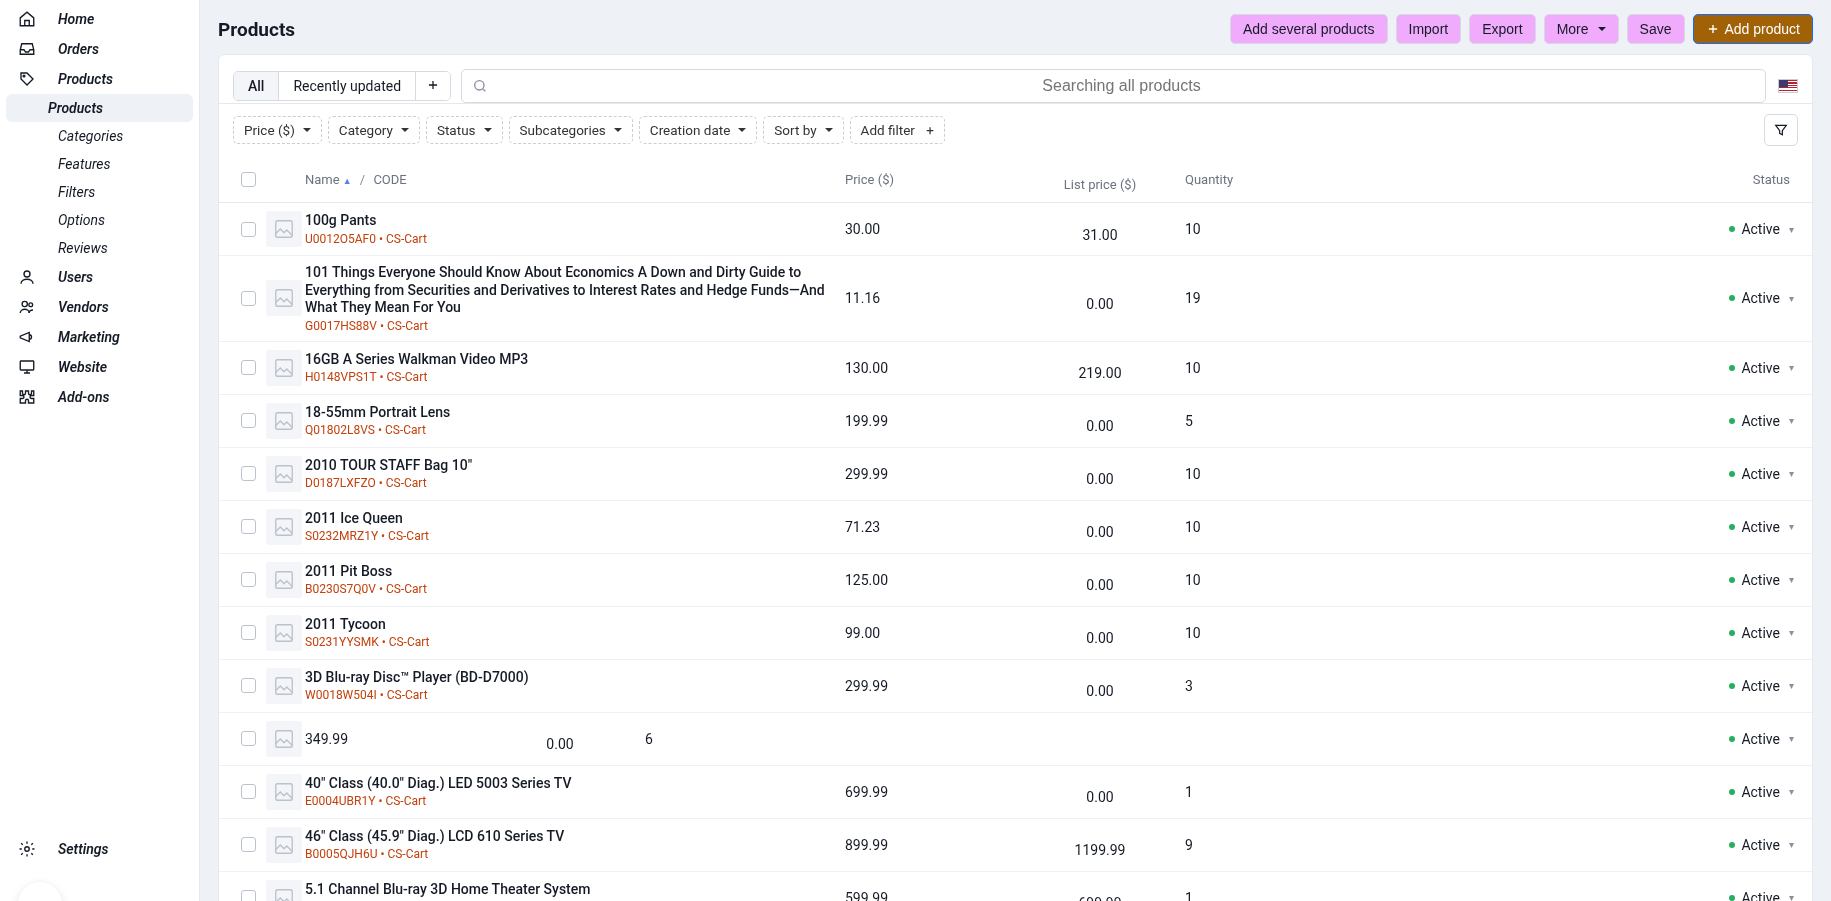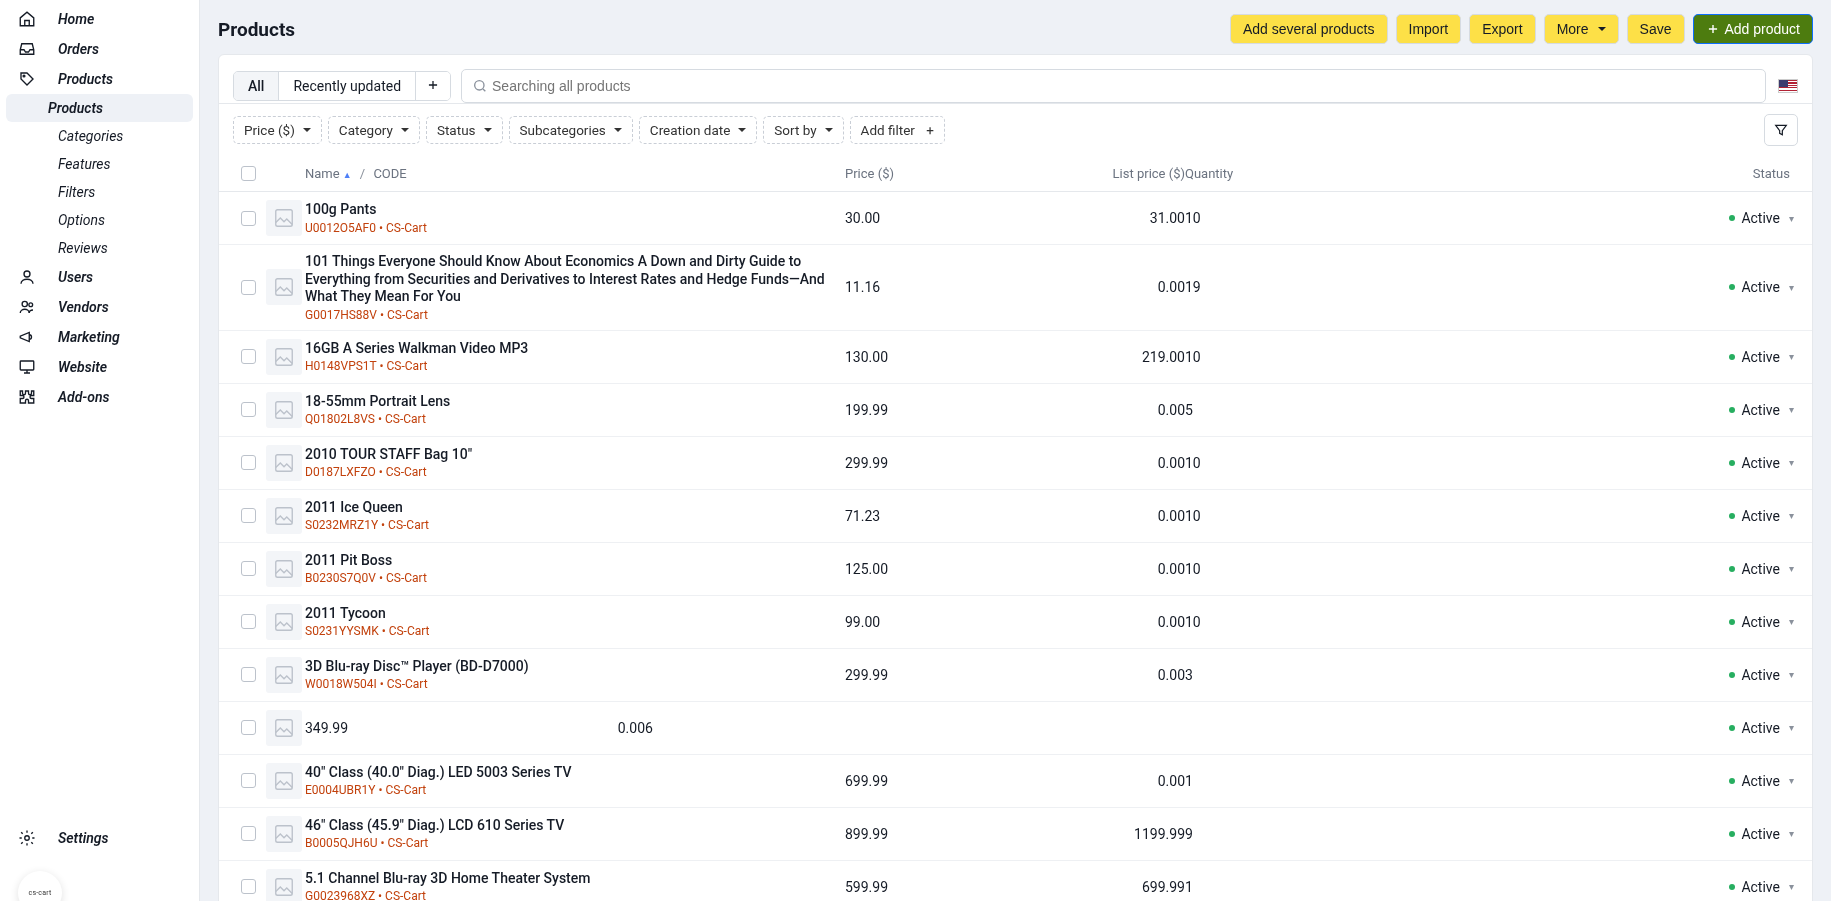--- a/index.html
+++ b/index.html
@@ -14,52 +14,52 @@
 .nav-sub { font-weight: 400; margin-left: 40px; }
 .nav-sub.active { background: #eef1f6; border-radius: 6px; margin: 0 6px; padding-left: 42px; font-weight: 600; }
 .sidebar-bottom { padding: 6px 0 18px 0; }
 .sidebar-badge { width: 44px; height: 44px; border-radius: 50%; background: #fff; box-shadow: 0 2px 8px rgba(0,0,0,.12); margin: 18px 0 0 18px; display:flex; align-items:center; justify-content:center; font-size:7px; color:#333; letter-spacing:.2px; }
 
 
 .main { flex: 1; display: flex; flex-direction: column; min-width: 0; }
 .header { display: flex; align-items: center; justify-content: space-between; padding: 14px 18px 10px 18px; }
 .page-title { font-size: 19px; font-weight: 700; }
 .header-actions { display: flex; gap: 8px; }
-.btn { background: #fde047; border: 1px solid #d6dbe1; border-radius: 5px; padding: 6px 12px; font-size: 14px; cursor: pointer; display: inline-flex; align-items: center; gap: 5px; color:#151b26; }
-.btn-primary { background: #4d7c0f; border-color: #0d6efd; color: #fff; }
+.btn { background: #f0abfc; border: 1px solid #d6dbe1; border-radius: 5px; padding: 6px 12px; font-size: 14px; cursor: pointer; display: inline-flex; align-items: center; gap: 5px; color:#151b26; }
+.btn-primary { background: #a16207; border-color: #0d6efd; color: #fff; }
 .caret::after { content: ""; display: inline-block; border-top: 4px solid currentColor; border-left: 4px solid transparent; border-right: 4px solid transparent; margin-left: 4px; vertical-align: middle; }
 
 
 .card { background: #fff; border: 1px solid #e5e8ec; border-radius: 6px; margin: 0 18px 18px 18px; }
 
 .tab-row { display:flex; align-items:center; gap:0; padding: 14px 14px 0 14px; border-bottom: 1px solid #e5e8ec; }
 .tabs { display:flex; border:1px solid #d6dbe1; border-radius:5px; overflow:hidden; }
 .tab { padding:6px 14px; background:#fff; cursor:pointer; border-right:1px solid #d6dbe1; font-size:14px; }
 .tab:last-child { border-right:none; }
 .tab.active { background:#f3f5f8; font-weight:500; }
 .tab-add { padding:6px 10px; cursor:pointer; border-right:none; }
 .search-wrap { flex:1; display:flex; align-items:center; border:1px solid #d6dbe1; border-radius:5px; margin-left:10px; padding:0 10px; height:34px; }
-.search-wrap input { border:none; outline:none; flex:1; font-size:14px; padding:6px 4px; background:transparent; }
+.search-wrap input { border:none; outline:none; flex:1; font-size:16px; padding:6px 4px; background:transparent;text-align:center; }
 .flag { width:20px; height:14px; margin-left:12px; background: linear-gradient(#b22234 10%, #fff 10% 20%, #b22234 20% 30%, #fff 30% 40%, #b22234 40% 50%, #fff 50% 60%, #b22234 60% 70%, #fff 70% 80%, #b22234 80% 90%, #fff 90%); position:relative; border:1px solid #ccc; }
 .flag::before { content:""; position:absolute; top:0; left:0; width:9px; height:7px; background:#3c3b6e; }
 
 .filter-row { display:flex; align-items:center; gap:6px; padding: 10px 14px; flex-wrap:wrap; }
 .filter-chip { border:1px dashed #c9ced6; border-radius:5px; padding:5px 10px; font-size:13.5px; cursor:pointer; display:inline-flex; align-items:center; gap:4px; color:#333; background:#fff; }
 .filter-spacer { flex:1; }
 .filter-icon-btn { border:1px solid #d6dbe1; border-radius:5px; width:34px; height:32px; display:inline-flex; align-items:center; justify-content:center; cursor:pointer; }
 
 
 .tbl { width:100%; }
 .tbl-head { display:flex; align-items:center; padding: 10px 14px; color:#6b7380; font-size:13px; border-bottom:1px solid #e5e8ec; }
 .tbl-row { display:flex; align-items:center; padding: 8px 14px; border-bottom:1px solid #eef0f3; }
 .col-check { width:30px; display:flex; justify-content:center; }
 .col-thumb { width:42px; display:flex; justify-content:center; }
 .col-name { flex:0 0 540px; min-width:0; }
 .col-price { width:170px; text-align:left; }
-.col-list { width:170px; text-align:right; }
+.col-list { width:170px; text-align:center;margin-top:11px; }
 .col-qty { width:170px; text-align:left; }
 .col-status-h { flex:1; text-align:right; padding-right:8px; }
 .col-status { flex:1; display:flex; justify-content:flex-end; gap:8px; padding-right:4px; }
 .chk { width:15px; height:15px; border:1px solid #bcc2cb; border-radius:3px; background:#fff; cursor:pointer; }
 .thumb { width:36px; height:36px; background:#f3f5f8; border-radius:3px; display:flex; align-items:center; justify-content:center; font-size:9px; color:#888; overflow:hidden; }
 .prod-name { font-weight:500; font-size:14px; color:#151b26; line-height:1.25; }
 .prod-meta { font-size:12px; color:#c2410c; margin-top:2px; }
 .status-pill { display:inline-flex; align-items:center; gap:6px; font-size:14px; color:#151b26; cursor:pointer; }
 .dot-active { width:6px; height:6px; border-radius:50%; background:#27ae60; display:inline-block; }
 .sort-ind { font-size:9px; color:#4f80f7; margin-left:3px; }

